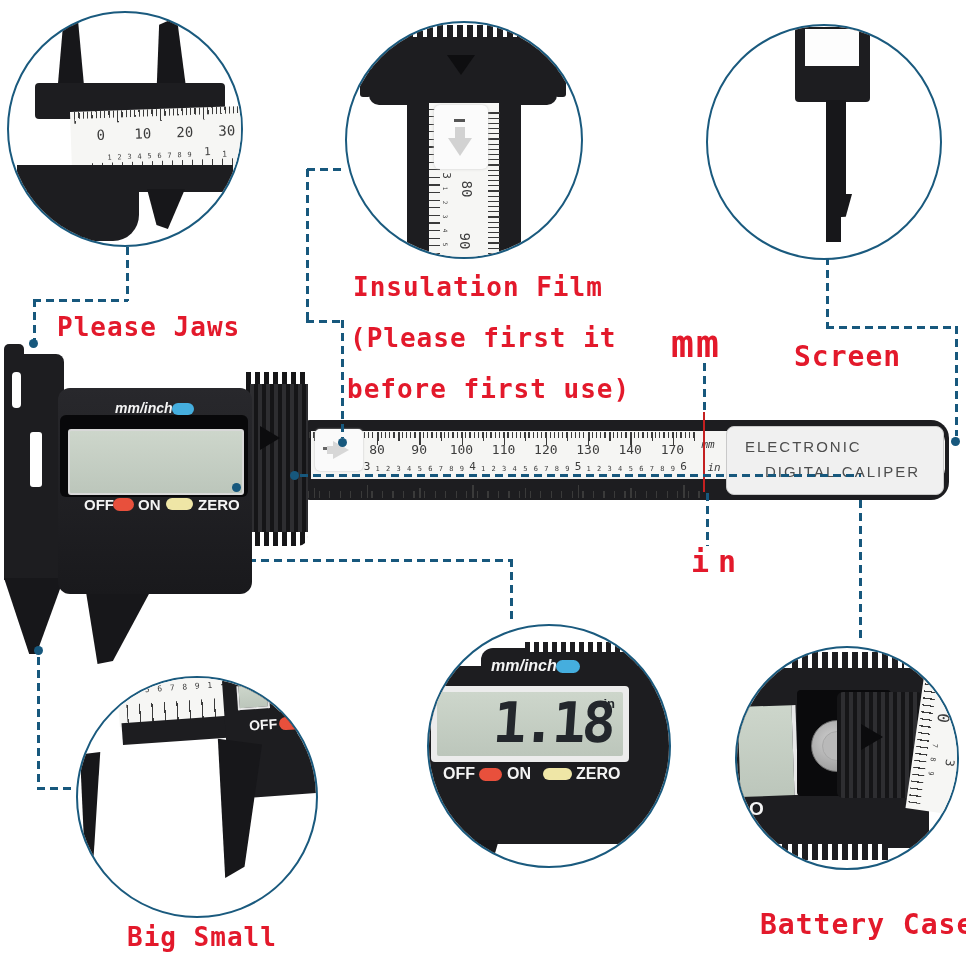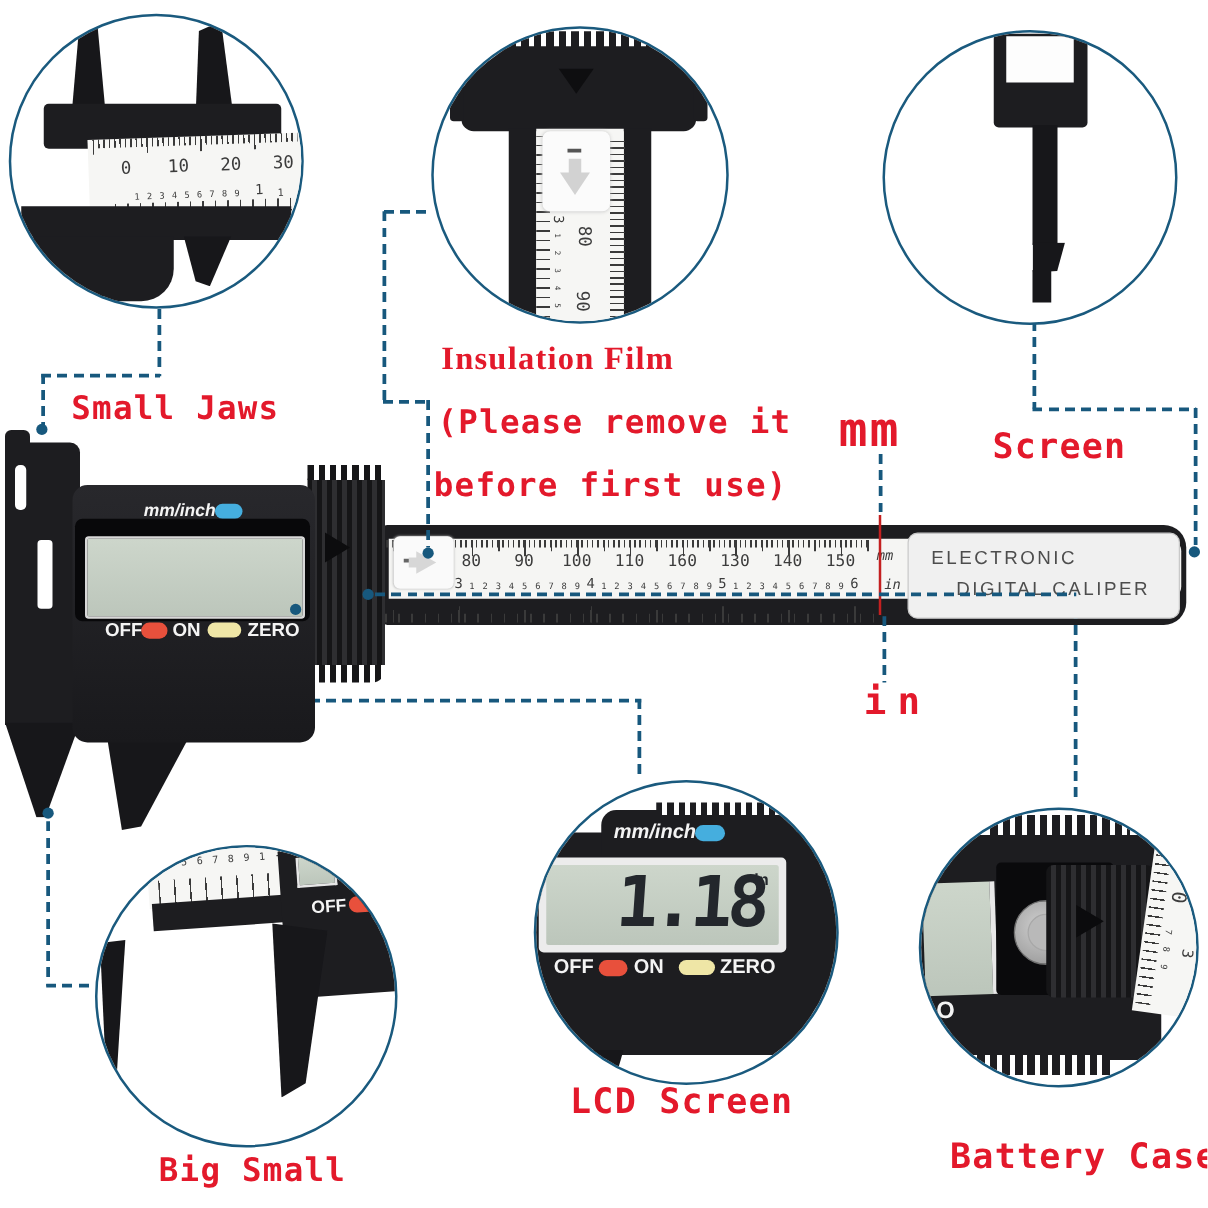--- a/index.html
+++ b/index.html
@@ -39,24 +39,24 @@
       <div class="tickrow" style="left: 0.6px; top: 11px; width: 388px; height: 6px; background: repeating-linear-gradient(90deg, rgb(58, 58, 58) 0px, rgb(58, 58, 58) 1.2px, transparent 1.2px, transparent 4.22px);"></div>
       <div class="tickrow" style="left: 5.7px; top: 11px; width: 383px; height: 9px; background: repeating-linear-gradient(90deg, rgb(58, 58, 58) 0px, rgb(58, 58, 58) 1.2px, transparent 1.2px, transparent 21.1px);"></div>
       <div class="tickrow" style="left: 26.8px; top: 11px; width: 362px; height: 13px; background: repeating-linear-gradient(90deg, rgb(58, 58, 58) 0px, rgb(58, 58, 58) 1.2px, transparent 1.2px, transparent 42.2px);"></div>
       <div class="tickrow" style="left: 0px; top: 70px; width: 392px; height: 7px; background: repeating-linear-gradient(90deg, rgb(58, 58, 58) 0px, rgb(58, 58, 58) 1.2px, transparent 1.2px, transparent 10.55px);"></div>
       <div class="tickrow" style="left: 6.2px; top: 67px; width: 386px; height: 10px; background: repeating-linear-gradient(90deg, rgb(58, 58, 58) 0px, rgb(58, 58, 58) 1.2px, transparent 1.2px, transparent 52.75px);"></div>
       <div class="tickrow" style="left: 59px; top: 64px; width: 330px; height: 13px; background: repeating-linear-gradient(90deg, rgb(58, 58, 58) 0px, rgb(58, 58, 58) 1.2px, transparent 1.2px, transparent 105.5px);"></div>
       <span class="ruler-num" style="left: 69px; top: 21px; font-size: 13px;">80</span>
       <span class="ruler-num" style="left: 111.2px; top: 21px; font-size: 13px;">90</span>
       <span class="ruler-num" style="left: 153.4px; top: 21px; font-size: 13px;">100</span>
       <span class="ruler-num" style="left: 195.6px; top: 21px; font-size: 13px;">110</span>
-      <span class="ruler-num" style="left: 237.8px; top: 21px; font-size: 13px;">160</span>
+      <span class="ruler-num" style="left: 237.8px; top: 21px; font-size: 13px;">120</span>
       <span class="ruler-num" style="left: 280px; top: 21px; font-size: 13px;">130</span>
       <span class="ruler-num" style="left: 322.2px; top: 21px; font-size: 13px;">140</span>
-      <span class="ruler-num" style="left: 364.4px; top: 21px; font-size: 13px;">150</span>
+      <span class="ruler-num" style="left: 364.4px; top: 21px; font-size: 13px;">170</span>
       <span class="ruler-num" style="left: 59px; top: 39px; font-size: 11px;">3</span>
       <span class="ruler-num" style="left: 164.5px; top: 39px; font-size: 11px;">4</span>
       <span class="ruler-num" style="left: 270px; top: 39px; font-size: 11px;">5</span>
       <span class="ruler-num" style="left: 375.5px; top: 39px; font-size: 11px;">6</span>
       <span class="ruler-num" style="left: 69.55px; top: 44px; font-size: 7px;">1</span>
       <span class="ruler-num" style="left: 80.1px; top: 44px; font-size: 7px;">2</span>
       <span class="ruler-num" style="left: 90.65px; top: 44px; font-size: 7px;">3</span>
       <span class="ruler-num" style="left: 101.2px; top: 44px; font-size: 7px;">4</span>
       <span class="ruler-num" style="left: 111.75px; top: 44px; font-size: 7px;">5</span>
       <span class="ruler-num" style="left: 122.3px; top: 44px; font-size: 7px;">6</span>
@@ -277,23 +277,22 @@
       <span class="abs rot90" style="left:20px;top:36px;font-family:'DejaVu Sans Mono',monospace;font-size:16px;color:#3c3c3c;">0</span>
       <span class="abs rot90" style="left:34px;top:82px;font-family:'DejaVu Sans Mono',monospace;font-size:12px;color:#3c3c3c;">3</span>
       <div id="bat-minors" class="abs" style="left:16px;top:70px;width:10px;height:60px;">
           <span class="ruler-num" style="left: 2px; top: 0px; font-size: 7px; transform: rotate(90deg);">7</span>
           <span class="ruler-num" style="left: 2px; top: 14px; font-size: 7px; transform: rotate(90deg);">8</span>
           <span class="ruler-num" style="left: 2px; top: 28px; font-size: 7px; transform: rotate(90deg);">9</span>
         </div>
     </div>
   </div>
 
-  <span class="rlabel" style="left:57px;top:312px;">Small Jaws</span>
-  <span class="rlabel" style="left:353px;top:272px;font-family:Liberation Serif, serif;">Insulation Film</span>
-  <span class="rlabel" style="left:350px;top:323px;">(Please remove it</span>
+  <span class="rlabel" style="left:57px;top:312px;">Please Jaws</span>
+  <span class="rlabel" style="left:353px;top:272px;">Insulation Film</span>
+  <span class="rlabel" style="left:350px;top:323px;">(Please first it</span>
   <span class="rlabel" style="left:347px;top:374px;">before first use)</span>
   <span class="rlabel" style="left:671px;top:322px;font-size:38px;letter-spacing:2px;">mm</span>
   <span class="rlabel" style="left:794px;top:340px;font-size:28px;">Screen</span>
   <span class="rlabel" style="left:691px;top:544px;font-size:30px;letter-spacing:9px;">in</span>
-  <span class="rlabel" style="left:456px;top:864px;font-size:28px;">LCD Screen</span>
   <span class="rlabel" style="left:127px;top:922px;">Big Small</span>
   <span class="rlabel" style="left:760px;top:908px;font-size:28px;">Battery Case</span>
 </div>
 
 </body></html>

